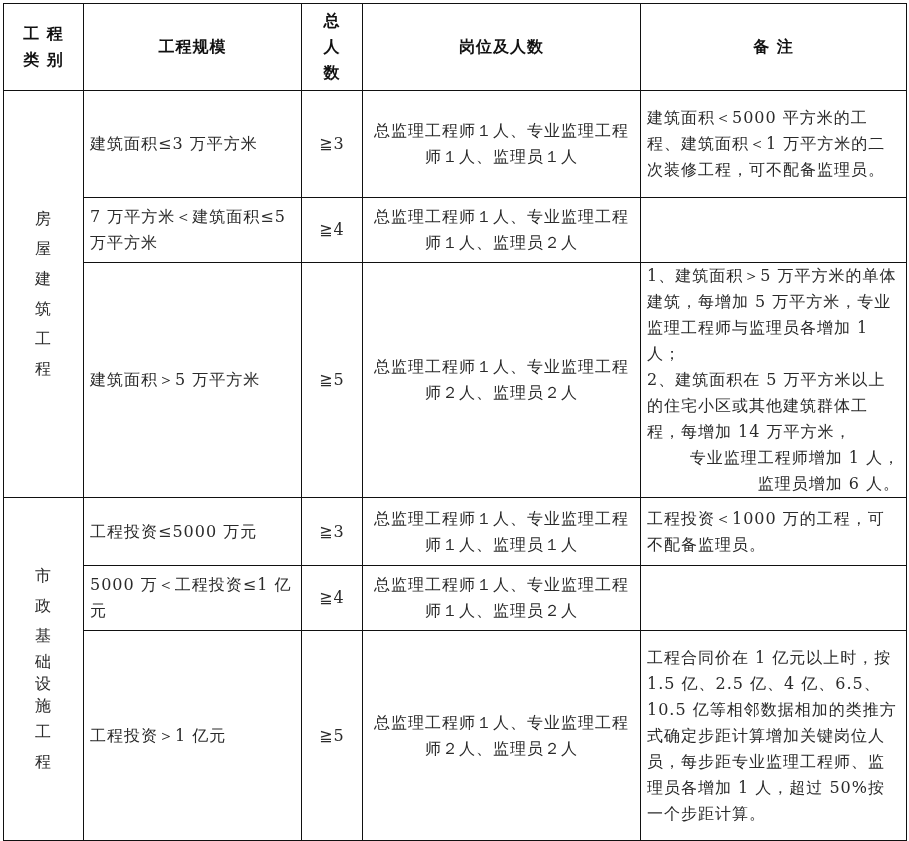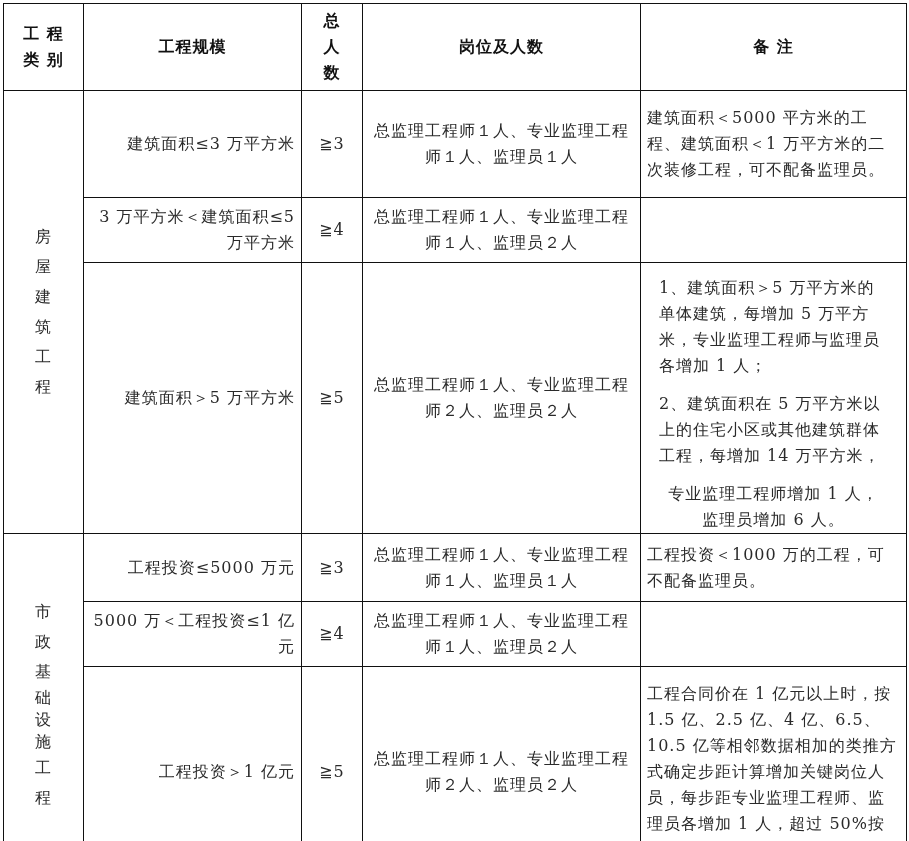--- a/index.html
+++ b/index.html
@@ -18,27 +18,27 @@
       padding: 0 6px;
       vertical-align: middle;
       line-height: 26px;
       letter-spacing: 1px;
     }
     .tbl th { font-weight: bold; color: #111; text-align: center; font-size: 16px; }
     .hdr-cat { line-height: 26px; letter-spacing: 10px; }
     .hdr-total { line-height: 26px; padding: 0; }
     .cat { text-align: center; padding: 0; }
     .cat span { display: block; line-height: 30px; }
-    .scale { text-align: right; padding-left: 10px; }
+    .scale { text-align: left; padding-left: 10px; }
     .total { text-align: center; padding: 0; }
     .staff { text-align: center; padding-left: 10px; }
     .staff.center { text-align: center; }
     .note { text-align: left; padding-left: 10px; padding-right: 6px; line-height: 26px; }
-    .note .ctr { display: block; text-align: center; }
-    .note p { margin: 12px; }
+    .note .ctr { display: block; text-align: right; }
+    .note p { margin: 0; }
   </style>
 </head>
 <body>
 
 <table class="tbl">
   <colgroup>
     <col style="width:80px">
     <col style="width:218px">
     <col style="width:61px">
     <col style="width:278px">
@@ -68,21 +68,21 @@
       <span>筑</span>
       <span>工</span>
       <span>程</span>
     </td>
     <td class="scale">建筑面积≤3 万平方米</td>
     <td class="total">≧3</td>
     <td class="staff">总监理工程师１人、专业监理工程师１人、监理员１人</td>
     <td class="note">建筑面积＜5000 平方米的工程、建筑面积＜1 万平方米的二次装修工程，可不配备监理员。</td>
   </tr>
   <tr style="height:65px">
-    <td class="scale">3 万平方米＜建筑面积≤5 万平方米</td>
+    <td class="scale">7 万平方米＜建筑面积≤5 万平方米</td>
     <td class="total">≧4</td>
     <td class="staff">总监理工程师１人、专业监理工程师１人、监理员２人</td>
     <td class="note"></td>
   </tr>
   <tr style="height:233px">
     <td class="scale">建筑面积＞5 万平方米</td>
     <td class="total">≧5</td>
     <td class="staff">总监理工程师１人、专业监理工程师２人、监理员２人</td>
     <td class="note">
       <p>1、建筑面积＞5 万平方米的单体建筑，每增加 5 万平方米，专业监理工程师与监理员各增加 1 人；</p>

